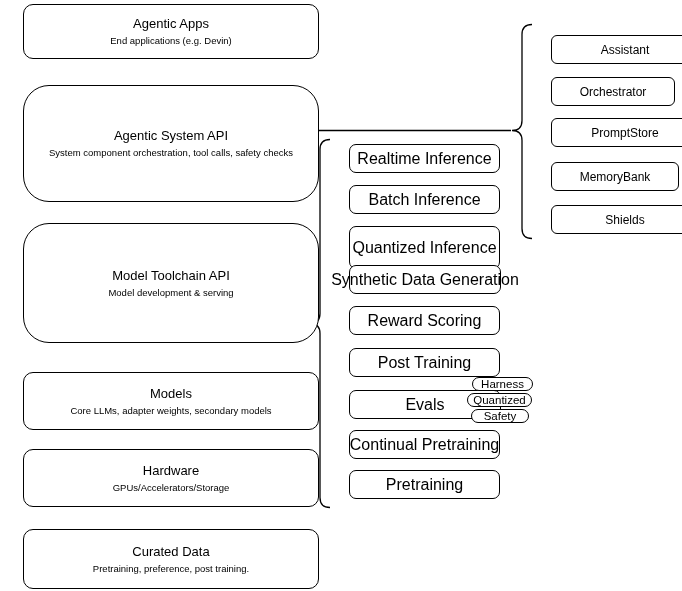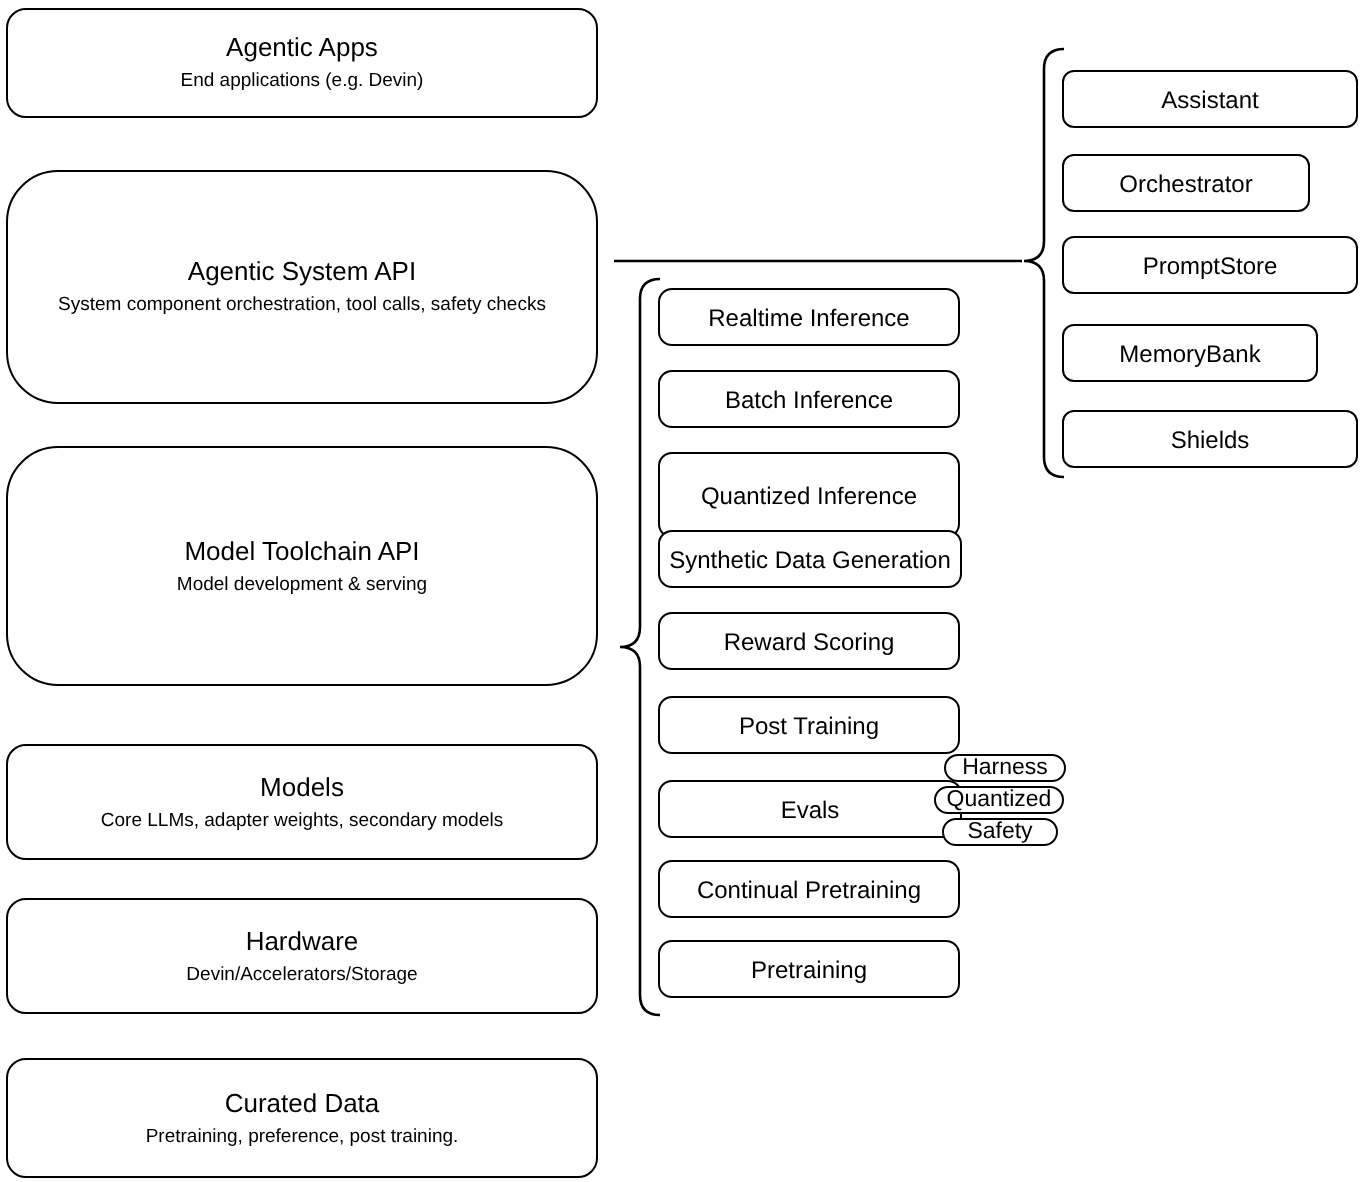--- a/index.html
+++ b/index.html
@@ -23,34 +23,35 @@
   }
   .node {
     position: absolute;
     background: #ffffff;
     border: 1.3px solid #000000;
     display: flex;
     flex-direction: column;
     align-items: center;
     justify-content: center;
     text-align: center;
+    margin-left: 20px;
   }
   .lbox .t {
     font-size: 13px;
     line-height: 15px;
     white-space: nowrap;
   }
   .lbox .s {
     font-size: 9.5px;
     line-height: 12px;
     margin-top: 4px;
     white-space: nowrap;
   }
   .mbox {
-    font-size: 12px;
+    font-size: 16px;
     line-height: 14px;
     white-space: nowrap;
     border-radius: 7px;
   }
   .rbox {
     font-size: 12px;
     line-height: 14px;
     white-space: nowrap;
     border-radius: 6px;
   }
@@ -93,21 +94,21 @@
     <div class="s">Model development &amp; serving</div>
   </div>
 
   <div class="node lbox" style="left:3px;top:372px;width:296px;height:58px;border-radius:10px">
     <div class="t">Models</div>
     <div class="s">Core LLMs, adapter weights, secondary models</div>
   </div>
 
   <div class="node lbox" style="left:3px;top:449px;width:296px;height:58px;border-radius:10px">
     <div class="t">Hardware</div>
-    <div class="s">Devin/Accelerators/Storage</div>
+    <div class="s">GPUs/Accelerators/Storage</div>
   </div>
 
   <div class="node lbox" style="left:3px;top:529px;width:296px;height:60px;border-radius:10px">
     <div class="t">Curated Data</div>
     <div class="s">Pretraining, preference, post training.</div>
   </div>
 
   <div class="node mbox" style="left:329px;top:144px;width:151px;height:29px">Realtime Inference</div>
   <div class="node mbox" style="left:329px;top:185px;width:151px;height:29px">Batch Inference</div>
   <div class="node mbox" style="left:329px;top:226px;width:151px;height:43px">Quantized Inference</div>

